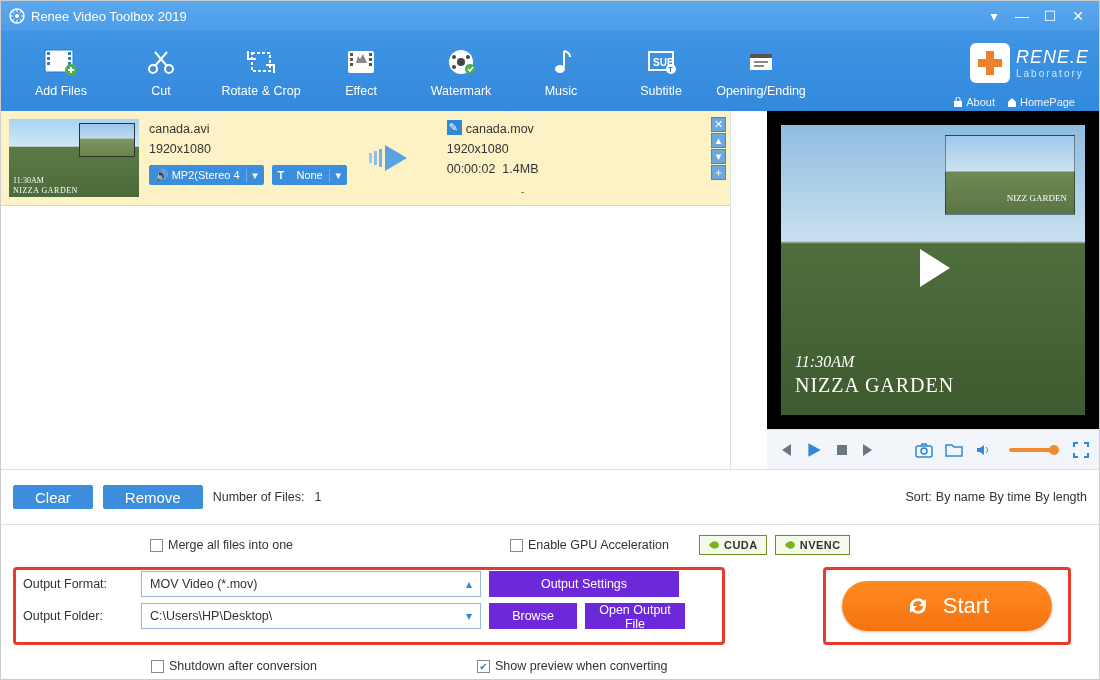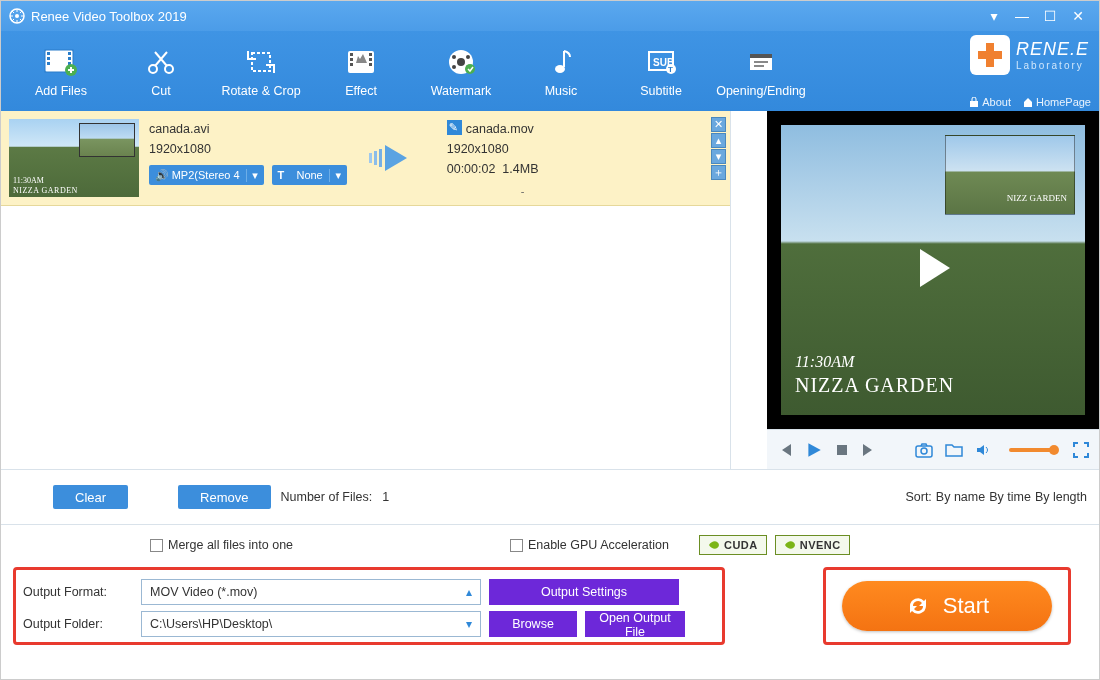--- a/index.html
+++ b/index.html
@@ -6,28 +6,28 @@
   body { width: 1100px; height: 680px; background: #fff; overflow: hidden; border:1px solid #ccc;}
   
   .titlebar { height: 30px; background: linear-gradient(#5aa8ef,#4b9ce8); display:flex; align-items:center; padding:0 8px; color:#fff; font-size:13px; }
   .titlebar .logo-ico { width:16px; height:16px; margin-right:6px; }
   .titlebar .spacer { flex:1; }
   .titlebar .winbtn { width:26px; height:20px; display:flex; align-items:center; justify-content:center; margin-left:2px; color:#fff; font-size:14px; cursor:pointer;}
   
   .toolbar { height: 80px; background: linear-gradient(#3f94e4,#3389dc); display:flex; align-items:center; padding:0 10px; color:#fff; position:relative; }
   .toolbtn { width: 100px; height:70px; display:flex; flex-direction:column; align-items:center; justify-content:center; font-size:12.5px; cursor:pointer; gap:4px;}
   .toolbtn .ticon { width:36px; height:36px; display:flex; align-items:center; justify-content:center;}
-  .brand { position:absolute; right:10px; top:4px; display:flex; align-items:center; gap:6px;}
+  .brand { position:absolute; right:10px; top:12px; display:flex; align-items:center; gap:6px;}
   .brand .cross { width:40px; height:40px; background:#fff; border-radius:6px; display:flex; align-items:center; justify-content:center; position:relative;}
   .brand .cross::before { content:""; position:absolute; width:24px; height:8px; background:#f08030; }
   .brand .cross::after  { content:""; position:absolute; width:8px; height:24px; background:#f08030; }
   .brand .txt { color:#fff; font-family: Georgia, serif; }
   .brand .txt .big { font-size:18px; font-style:italic; letter-spacing:1px;}
   .brand .txt .sm  { font-size:10px; letter-spacing:2px; color:#cfe6fb;}
-  .mini-links { position:absolute; right:8px; bottom:3px; display:flex; gap:12px; font-size:11px; color:#e9f3fd;}
+  .mini-links { position:absolute; right:24px; bottom:3px; display:flex; gap:12px; font-size:11px; color:#e9f3fd;}
   .mini-links span{display:flex;align-items:center;gap:3px;cursor:pointer;}
   
   .main { display:flex; height: calc(100% - 30px - 80px - 55px - 155px); }
   .leftpane { flex:1; border-right:1px solid #d9e2ea; display:flex; flex-direction:column; }
   .filerow { background:#fdf2c6; padding:8px; display:flex; gap:10px; border-bottom:1px solid #e6d89a; position:relative;}
   .thumb { width:130px; height:78px; background:#6f8c5a; position:relative; overflow:hidden;}
   .thumb .sky{position:absolute;inset:0;background:linear-gradient(#a9d2f2 0%,#cfe7f7 35%,#5c7a45 36%,#4d6a3a 100%);}
   .thumb .inset{position:absolute;right:4px;top:4px;width:56px;height:34px;background:linear-gradient(#9cc5e8 0%,#bedcf3 45%,#7a9560 46%,#6a834f 100%);border:1px solid #333;}
   .thumb .txt1{position:absolute;left:4px;bottom:12px;color:#fff;font-size:8px;font-family:Georgia,serif;}
   .thumb .txt2{position:absolute;left:4px;bottom:2px;color:#fff;font-size:8px;font-family:Georgia,serif;letter-spacing:.5px;}
@@ -50,21 +50,21 @@
   .scene .inset{position:absolute;right:10px;top:10px;width:130px;height:80px;background:linear-gradient(#9fc8ea 0%,#cde2f1 45%,#6f8a54 46%,#5b7545 100%);border:1px solid rgba(0,0,0,.4);}
   .scene .t1{position:absolute;left:14px;bottom:44px;color:#fff;font-family:Georgia,serif;font-size:16px;font-style:italic;}
   .scene .t2{position:absolute;left:14px;bottom:18px;color:#fff;font-family:Georgia,serif;font-size:20px;letter-spacing:1px;}
   .playov{position:absolute;left:50%;top:50%;transform:translate(-50%,-50%);}
   .vcontrols{height:40px;background:#f2f6fa;border-top:1px solid #d9e2ea;display:flex;align-items:center;padding:0 10px;gap:12px;color:#2f88d8;}
   .vcontrols .ico{cursor:pointer;display:flex;align-items:center;}
   .volbar{flex:1;height:4px;background:#f28a2e;border-radius:2px;position:relative;margin:0 6px;}
   .volbar .dot{position:absolute;right:-4px;top:-3px;width:10px;height:10px;background:#f28a2e;border-radius:50%;}
   
   .listbar{height:55px;border-top:1px solid #d9e2ea;display:flex;align-items:center;padding:0 12px;font-size:12.5px;color:#333;gap:10px;}
-  .btn-sm{background:#3c8edc;color:#fff;border:none;height:24px;padding:0 22px;font-size:13px;border-radius:2px;cursor:pointer;margin-left:40px;}
+  .btn-sm{background:#3c8edc;color:#fff;border:none;height:24px;padding:0 22px;font-size:15px;border-radius:2px;cursor:pointer;}
   .sortgrp{margin-left:auto;display:flex;gap:4px;}
   
   .bottom{height:155px;border-top:1px solid #d9e2ea;padding:10px 14px 8px;position:relative;font-size:12.5px;color:#333;}
   .optrow{display:flex;align-items:center;gap:30px;margin-bottom:8px;}
   .chk{display:flex;align-items:center;gap:5px;}
   .chk .box{width:13px;height:13px;border:1px solid #888;display:flex;align-items:center;justify-content:center;font-size:10px;color:#2f7fc8;}
   .gpubadges{display:flex;gap:8px;}
   .badge{height:20px;padding:8px 8px;border:1px solid #6b8e23;background:#f4f9ec;display:flex;align-items:center;gap:4px;font-size:11px;font-weight:bold;letter-spacing:.5px;}
   .badge.nv{border-color:#6b8e23;}
   .redbox{position:absolute;left:12px;top:42px;width:712px;height:78px;border:3px solid #e83a2e;border-radius:4px;pointer-events:none;}
@@ -371,40 +371,50 @@
           <svg width="12" height="12" viewBox="0 0 12 12">
             <path d="M1 6c3-5 9-5 10 0-1 5-7 5-10 0z" fill="#7cb518"></path>
           </svg>
           <span>NVENC</span>
         </div>
     </div>
   </div>
 
   <div class="redbox"></div>
 
-  <div style="position:absolute;left:22px;top:48px;width:695px;">
+  <div style="position:absolute;left:22px;top:40px;width:695px;">
     <div class="formrow">
       <label>Output Format:</label>
       <div class="combo">
         <span>MOV Video (*.mov)</span>
         <span class="arr">▴</span>
       </div>
       <button class="btn-md" style="width:190px">Output Settings</button>
     </div>
     <div class="formrow">
       <label>Output Folder:</label>
       <div class="combo">
         <span>C:\Users\HP\Desktop\</span>
         <span class="arr">▾</span>
       </div>
       <button class="btn-md" style="width:88px">Browse</button>
       <button class="btn-md" style="width:100px;padding:0 4px">Open Output File</button>
     </div>
   </div>
 
+  <div class="lastrow">
+    <div class="chk">
+        <div class="box"></div>
+        <span>Shutdown after conversion</span>
+      </div>
+    <div class="chk">
+        <div class="box">✔</div>
+        <span>Show preview when converting</span>
+      </div>
+  </div>
 
   <div class="startwrap">
     <div class="startbtn">
       <svg width="26" height="26" viewBox="0 0 26 26">
           <path d="M5 13a8 8 0 0114-5l2-2v7h-7l3-3a5 5 0 00-9 3M21 13a8 8 0 01-14 5l-2 2v-7h7l-3 3a5 5 0 009-3" fill="#fff"></path>
         </svg>
       <span>Start</span>
     </div>
   </div>
 </div>

